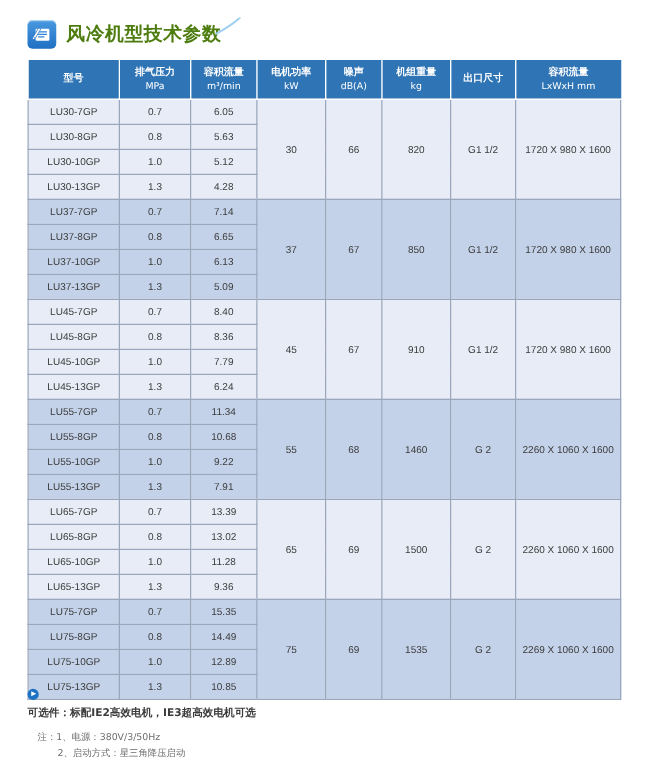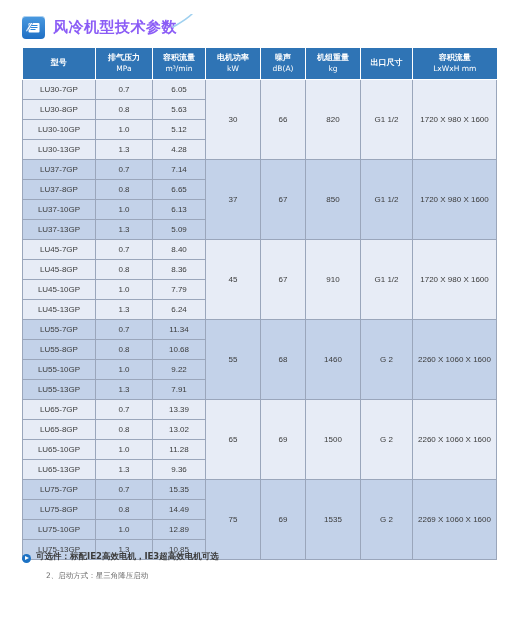--- a/index.html
+++ b/index.html
@@ -20,21 +20,21 @@
     display:flex;align-items:center;gap:8px;
   }
   .title-icon{
     width:23px;height:23px;border-radius:4px;
     background:linear-gradient(180deg,#4a9ae0 0%,#1f6fc4 100%);
     box-shadow:inset 0 1px 0 rgba(255,255,255,.55);
     position:relative;flex:0 0 auto;
   }
   .title-icon svg{position:absolute;left:3px;top:3px;}
   .title-text{
-    font-size:15px;font-weight:bold;color:#8b5cf6;
+    font-size:15px;font-weight:bold;color:#4d7c0f;
     letter-spacing:.5px;white-space:nowrap;
     font-family:Liberation Mono, monospace;
   }
   .title-swoosh{
     position:absolute;left:172px;top:14px;width:22px;height:14px;
     pointer-events:none;
   }
 
   
   .table-wrap{position:absolute;left:22px;top:48px;width:474px;}
@@ -77,23 +77,24 @@
   col.c3{width:53px}
   col.c4{width:55px}
   col.c5{width:45px}
   col.c6{width:55px}
   col.c7{width:52px}
   col.c8{width:84px}
 
   
   .footer{position:absolute;left:22px;top:551px;width:478px;}
   .opt-line{
-    display:flex;align-items:flex-end;gap:5px;
+    display:flex;align-items:flex-start;gap:5px;
     font-size:8.5px;font-weight:bold;color:#3c3c3c;
     font-family:"DejaVu Sans","Liberation Sans",sans-serif;
+    flex-direction:column;
   }
   .opt-icon{
     width:9px;height:9px;border-radius:50%;
     background:#1d72c4;position:relative;flex:0 0 auto;
   }
   .opt-icon::after{
     content:"";position:absolute;left:3px;top:2.2px;
     border-left:4px solid #fff;
     border-top:2.3px solid transparent;
     border-bottom:2.3px solid transparent;
@@ -332,20 +333,21 @@
     </table>
   </div>
 
   <div class="footer">
     <div class="opt-line">
       <span class="opt-icon"></span>
       <span>可选件：标配IE2高效电机，IE3超高效电机可选</span>
     </div>
     <div class="notes">
       <div class="notes-col notes-left">
+        <div class="note-lead">注：1、电源：380V/3/50Hz</div>
         <div class="note-item">2、启动方式：星三角降压启动</div>
       </div>
       <div class="notes-col notes-right">
       </div>
     </div>
   </div>
 
 </div>
 
 </body></html>

